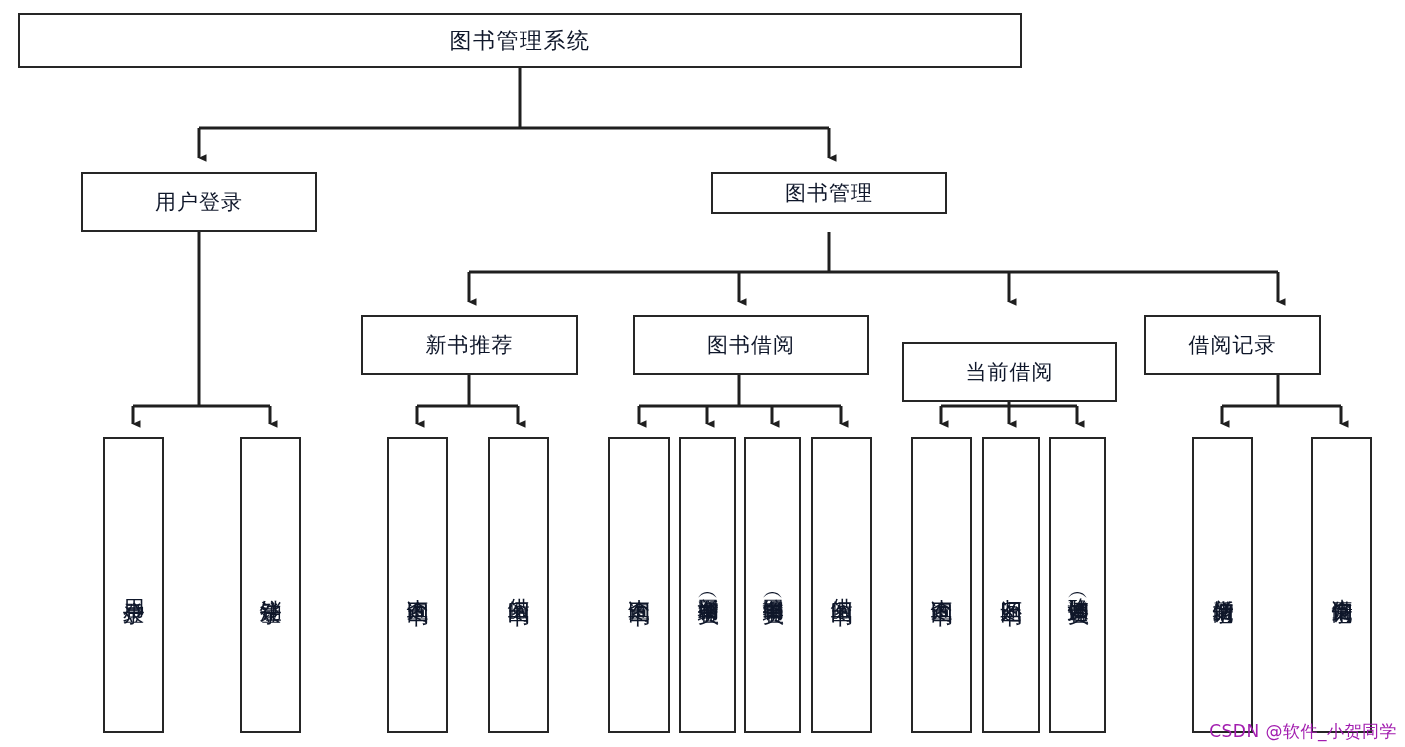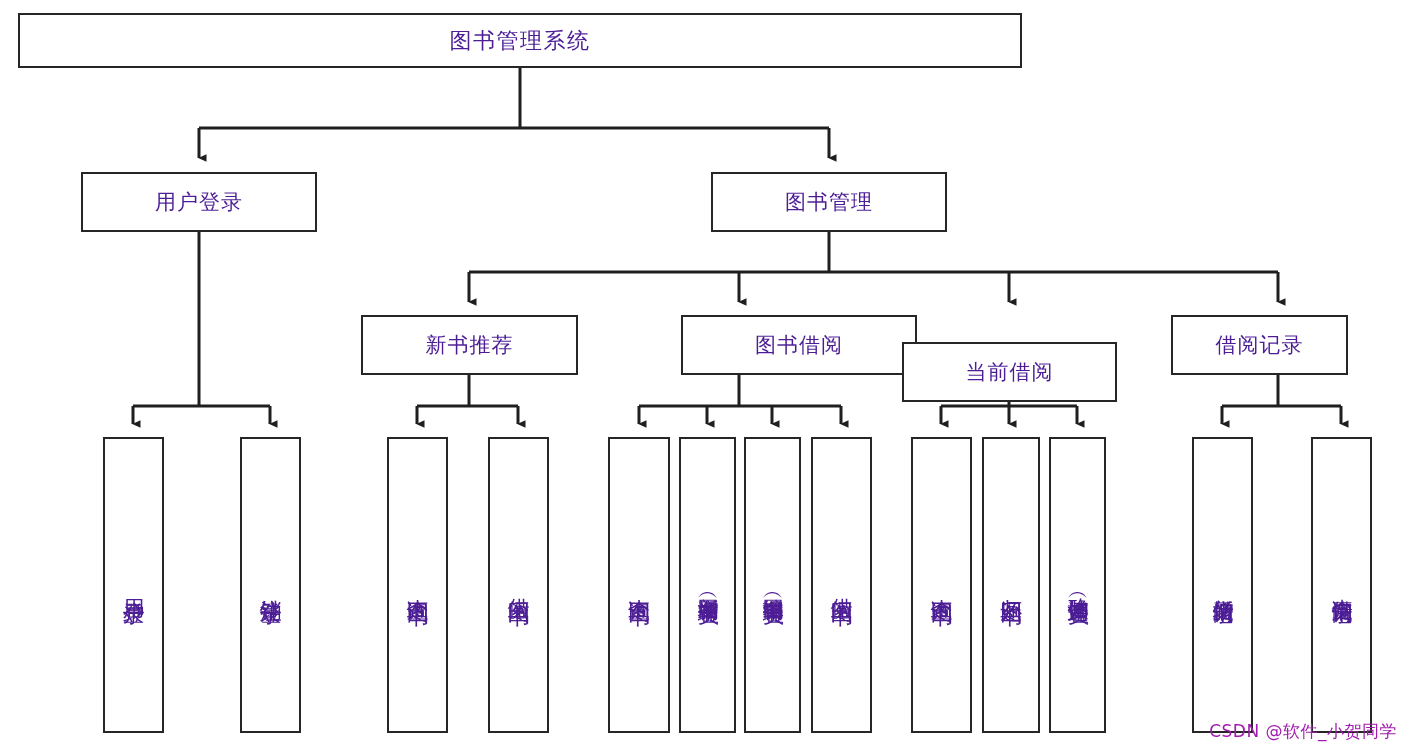--- a/index.html
+++ b/index.html
@@ -25,21 +25,21 @@
     pointer-events: none;
   }
   .node {
     position: absolute;
     box-sizing: border-box;
     background: #ffffff;
     border: 2px solid #262626;
     display: flex;
     align-items: center;
     justify-content: center;
-    color: #4c1d95;
+    color: #0f172a;
   }
   .node .label {
     display: block;
     line-height: 1.08;
     letter-spacing: 0.5px;
     white-space: nowrap;
   }
   
   .node.horiz .label {
     font-size: 21px;
@@ -136,34 +136,34 @@
     </g>
   </svg>
 
   <div class="node horiz root" style="left:18px; top:13px; width:1004px; height:55px;">
     <span class="label">图书管理系统</span>
   </div>
 
   <div class="node horiz" style="left:81px; top:172px; width:236px; height:60px;">
     <span class="label">用户登录</span>
   </div>
-  <div class="node horiz" style="left:711px; top:172px; width:236px; height:60px;">
+  <div class="node horiz" style="left:711px; top:172px; width:236px; height:42px;">
     <span class="label">图书管理</span>
   </div>
 
   <div class="node horiz" style="left:361px; top:315px; width:217px; height:60px;">
     <span class="label">新书推荐</span>
   </div>
-  <div class="node horiz" style="left:633px; top:315px; width:236px; height:60px;margin-left:48px;">
+  <div class="node horiz" style="left:633px; top:315px; width:236px; height:60px;">
     <span class="label">图书借阅</span>
   </div>
   <div class="node horiz" style="left:902px; top:315px; width:215px; height:60px;margin-top:27px;">
     <span class="label">当前借阅</span>
   </div>
-  <div class="node horiz" style="left:1171px; top:315px; width:177px; height:60px;">
+  <div class="node horiz" style="left:1144px; top:315px; width:177px; height:60px;">
     <span class="label">借阅记录</span>
   </div>
 
   <div class="node vert" style="left:103px; top:437px; width:61px; height:296px;">
     <span class="label">用户登录</span>
   </div>
   <div class="node vert" style="left:240px; top:437px; width:61px; height:296px;">
     <span class="label">注销登录</span>
   </div>
 

